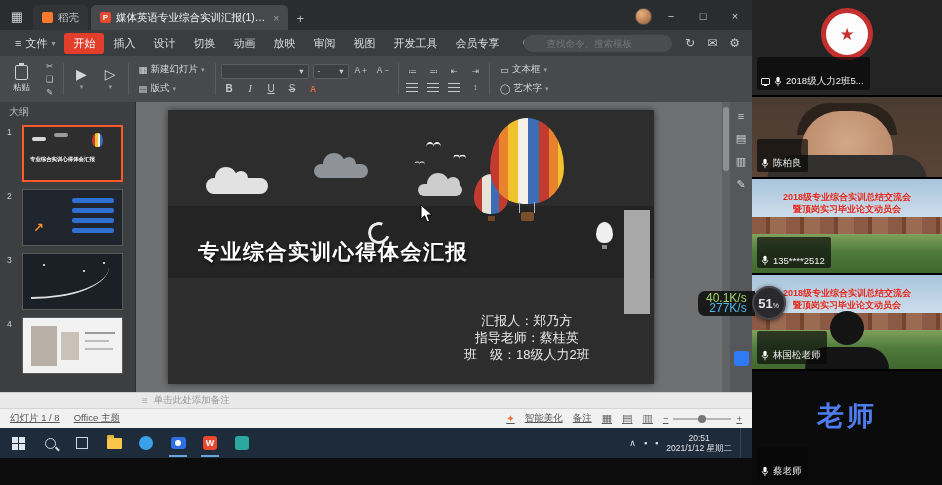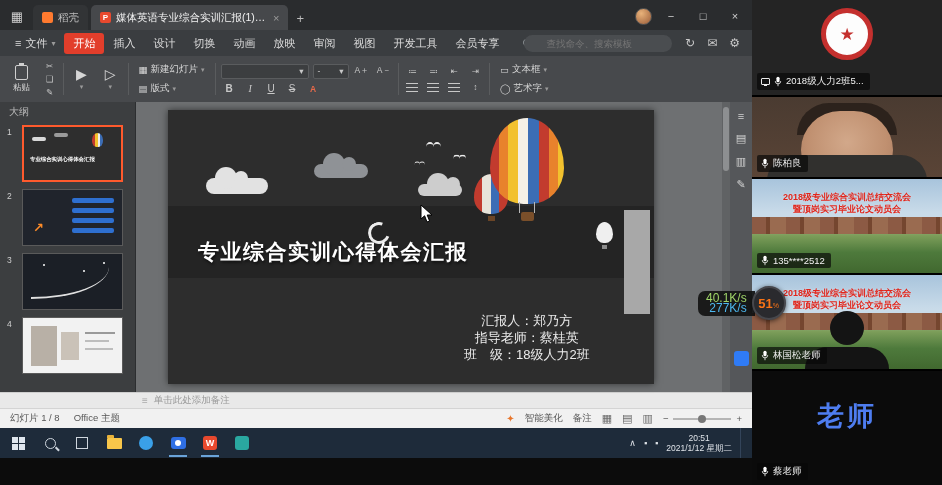--- a/index.html
+++ b/index.html
@@ -112,21 +112,21 @@
   .cursor { position:absolute; left:252px; top:94px; }
 
   .vscroll { width:8px; background:#606264; position:relative; }
   .vscroll-thumb { position:absolute; top:5px; left:1px; width:6px; height:64px; background:#8d8f91; border-radius:3px; }
   .rail { width:22px; background:#55575a; display:flex; flex-direction:column; align-items:center; padding-top:8px; gap:10px; color:#d2d2d2; font-size:11px; }
   .rail-blue { width:15px; height:15px; background:#2f7bf5; border-radius:3px; margin-top:150px; }
 
   
   .notesbar { height:16px; background:#e9e9e9; display:flex; align-items:center; padding-left:142px; font-size:9.5px; color:#999; gap:6px; border-top:1px solid #cfcfcf; }
   .notesbar .ic { color:#aaa; font-size:10px; }
-  .statusbar { height:20px; background:#f1f1f1; border-top:1px solid #d4d4d4; display:flex; align-items:center; padding:0 10px; font-size:9.5px; color:#565656; gap:14px; }
+  .statusbar { height:20px; background:#f1f1f1; border-top:1px solid #d4d4d4; display:flex; align-items:center; padding:0 10px; font-size:9.5px; color:#565656; gap:14px;text-decoration:underline; }
   .statusbar-right { margin-left:auto; display:flex; align-items:center; gap:10px; }
   .spark { color:#e8762c; font-size:10px; }
   .viewico { font-size:11px; color:#6a6a6a; }
   .zoom { display:flex; align-items:center; gap:5px; }
   .slider { width:58px; height:2px; background:#b5b5b5; position:relative; }
   .knob { position:absolute; left:25px; top:-3px; width:8px; height:8px; border-radius:50%; background:#777; }
 
   
   .taskbar { height:30px; background:#1e2b3a; display:flex; align-items:center; padding:0 2px; }
   .tb-ico { width:32px; height:30px; display:flex; align-items:center; justify-content:center; position:relative; }
@@ -145,31 +145,31 @@
   .appdoc { width:14px; height:14px; background:#2aa8a0; border-radius:3px; }
   .tray { margin-left:auto; display:flex; align-items:center; gap:8px; color:#dfe3e8; font-size:9px; padding-right:4px; }
   .clock { text-align:center; line-height:10.5px; font-size:8.5px; }
   .notif-edge { width:6px; height:30px; border-left:1px solid #33445a; }
   .bottom-filler { height:27px; background:#0c0c0c; }
 
   
   .speedball { position:absolute; left:698px; top:286px; display:flex; align-items:center; z-index:60; }
   .speed-pill { background:rgba(18,18,18,.92); border-radius:7px 0 0 7px; padding:2px 8px 3px 8px; font-size:12px; line-height:10px; text-align:right; }
   .speed-up { color:#9fd468; } .speed-down { color:#4db8f0; }
-  .speed-circle { width:34px; height:34px; border-radius:50%; background:#2a2a2e; border:2px solid #47474c; display:flex; align-items:baseline; justify-content:center; color:#f97316; font-size:13px; font-weight:bold; margin-left:-3px; box-shadow:0 1px 5px rgba(0,0,0,.6); padding-top:8px; }
+  .speed-circle { width:34px; height:34px; border-radius:50%; background:#2a2a2e; border:2px solid #47474c; display:flex; align-items:baseline; justify-content:center; color:#e5e5e5; font-size:13px; font-weight:bold; margin-left:-3px; box-shadow:0 1px 5px rgba(0,0,0,.6); padding-top:8px; }
   .speed-circle small { font-size:7px; font-weight:normal; }
 
   
   .meeting { position:absolute; left:752px; top:0; width:190px; height:485px; background:#000; display:flex; flex-direction:column; gap:2px; }
   .tile { position:relative; overflow:hidden; background:#1b1b1b; flex:none; }
   .tile-1 { height:95px; background:#242424; }
   .tile-2 { height:80px; background:linear-gradient(180deg,#4a3b31 0%,#5a4436 100%); }
   .tile-3, .tile-4 { height:94px; }
   .tile-5 { flex:1; background:#0b0b0b; }
-  .name-tag { position:absolute; left:5px; bottom:5px; background:rgba(8,8,8,.68); border-radius:2px; padding:2px 6px 2px 4px; display:flex; align-items:center; gap:4px; font-size:9.5px; color:#f2f2f2; white-space:nowrap; max-width:176px; overflow:hidden; z-index:5; }
+  .name-tag { position:absolute; left:5px; bottom:5px; background:rgba(8,8,8,.68); border-radius:2px; padding:18px 6px 2px 4px; display:flex; align-items:center; gap:4px; font-size:9.5px; color:#f2f2f2; white-space:nowrap; max-width:176px; overflow:hidden; z-index:5; }
   .screen-ico { width:9px; height:7px; border:1px solid #e8e8e8; border-radius:1px; position:relative; }
   .screen-ico::after { content:""; position:absolute; left:2px; bottom:-2px; width:3px; height:2px; background:#e8e8e8; }
   .emblem { position:absolute; left:50%; top:8px; margin-left:-26px; width:52px; height:52px; border-radius:50%; background:#fdfdfd; border:5px solid #c4302e; display:flex; align-items:center; justify-content:center; color:#c4302e; font-size:17px; }
   .hair { position:absolute; left:50%; top:6px; transform:translateX(-50%); width:100px; height:32px; border-radius:50px 50px 0 0; background:#2c221c; }
   .face { position:absolute; left:50%; top:14px; transform:translateX(-50%); width:92px; height:78px; border-radius:46px; background:radial-gradient(ellipse at 50% 40%,#d2a88a 0%,#c09070 60%,#a87a5f 100%); }
   .shoulders { position:absolute; left:50%; bottom:-16px; transform:translateX(-50%); width:160px; height:38px; border-radius:26px 26px 0 0; background:#31302e; }
   .photo { position:absolute; inset:0; background:linear-gradient(180deg,#a8c4dc 0%,#c9dbe9 36%,#c9dbe9 40%,#7d9e5a 60%,#4e7a3c 78%,#41682f 100%); }
   .bld { position:absolute; left:0; right:0; top:40%; height:18%; background:repeating-linear-gradient(90deg,#8c5a44 0 14px,#75462f 14px 18px,#9a6b50 18px 34px); }
   .photo-text { position:absolute; left:2px; right:2px; top:13%; text-align:center; color:#e1251b; font-weight:bold; font-size:9px; line-height:12px; z-index:2; text-shadow:0 0 2px rgba(255,255,255,.45); }
   .sil-head { position:absolute; left:50%; bottom:24px; transform:translateX(-50%); width:34px; height:34px; border-radius:50%; background:#141414; z-index:3; }

